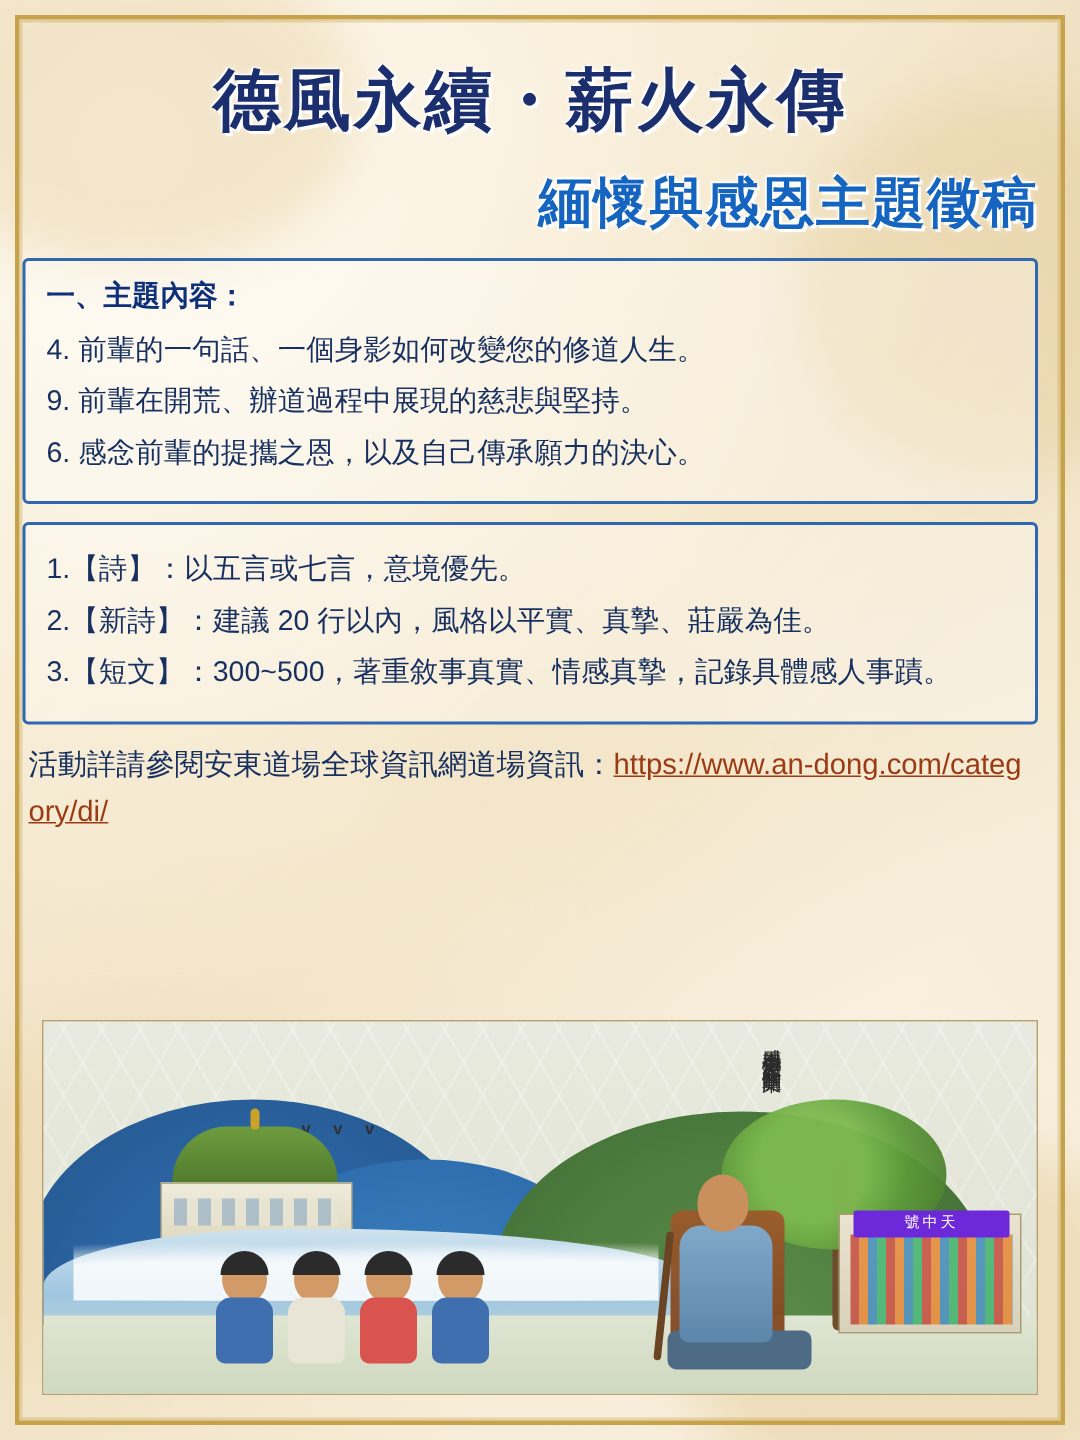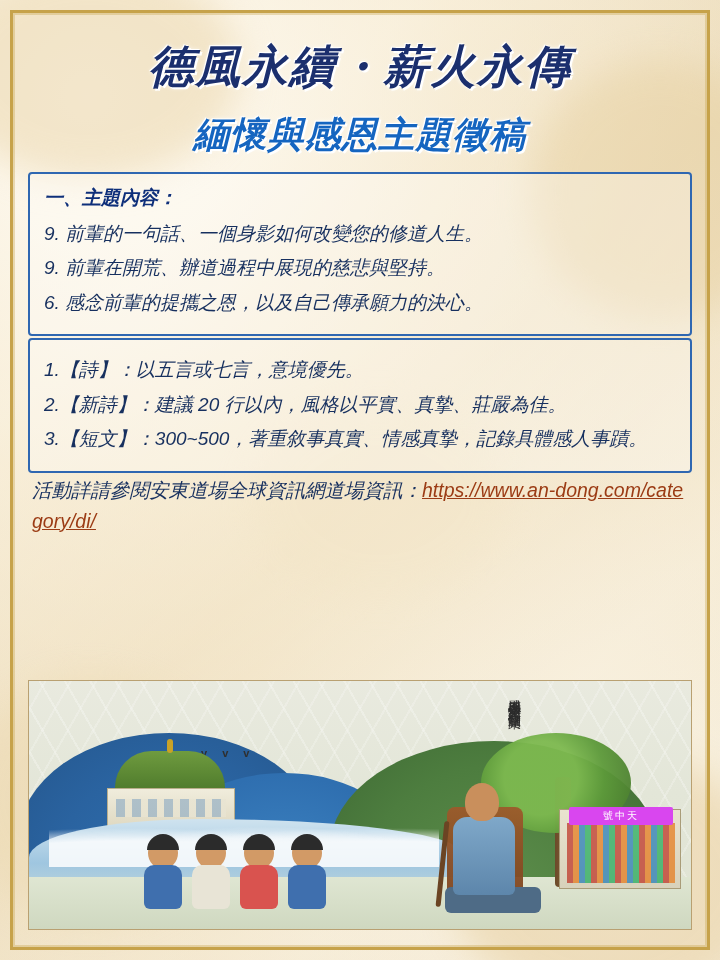--- a/index.html
+++ b/index.html
@@ -40,57 +40,56 @@
   .outer-frame {
     position: absolute;
     left: 10px; top: 10px; right: 10px; bottom: 10px;
     border: 3px solid #c6a24a;
     box-shadow: inset 0 0 0 2px rgba(198,162,74,0.35);
     pointer-events: none;
   }
   .content {
     position: relative;
     z-index: 3;
-    padding: 26px 28px 0 28px;
-    font-style: italic;
+    padding: 26px 28px 0 15px;
   }
 
   .title-main {
     text-align: center;
     font-size: 45px;
     font-weight: bold;
     letter-spacing: 2px;
     color: #1b2f6e;
     text-shadow:
        2px 2px 0 #ffffff,
       -1px -1px 0 #ffffff,
        0 0 5px rgba(255,255,255,0.9);
     margin: 14px 0 4px 0;
     line-height: 1.18;
   }
   .title-sub {
-    text-align: center;
+    text-align: right;
     font-size: 36px;
     font-weight: bold;
     letter-spacing: 1px;
     color: #1565c0;
     text-shadow:
        2px 2px 0 #ffffff,
       -1px -1px 0 #ffffff,
        0 0 5px rgba(255,255,255,0.9);
     margin: 20px 0 16px 0;
     line-height: 1.2;
   }
 
   .section {
     border: 2px solid #2f67b1;
     border-radius: 4px;
     background: rgba(255,255,255,0.30);
     padding: 10px 14px 12px 14px;
-    margin-bottom: 2px;
+    margin-bottom: 12px;
   }
   .section.no-box {
     border: none;
     background: transparent;
     padding: 0 4px;
     margin-bottom: 6px;
   }
   .sec-head {
     color: #0e2f7a;
     font-size: 19px;
@@ -215,21 +214,21 @@
     border-radius: 50%;
     opacity: .95;
   }
   .m-shop {
     position: absolute; right: 10px; bottom: 40px; width: 120px; height: 78px;
     background: linear-gradient(180deg, #e9e3cf 0%, #d8d2bb 100%);
     border: 1px solid #a99c78;
   }
   .m-shop-sign {
     position: absolute; right: 18px; bottom: 104px; width: 104px; height: 18px;
-    background: #d946ef; border-radius: 2px;
+    background: #6d28d9; border-radius: 2px;
     color: #fff; font-size: 10px; text-align: center; line-height: 18px;
     letter-spacing: 2px;
   }
   .m-shop-goods {
     position: absolute; right: 16px; bottom: 46px; width: 108px; height: 60px;
     background:
       repeating-linear-gradient(90deg, #c0392b 0 6px, #e67e22 6px 12px, #2980b9 12px 18px, #27ae60 18px 24px),
       #ddd;
     opacity: .75;
   }
@@ -304,21 +303,21 @@
 
   <div class="outer-frame"></div>
 
   <div class="content">
 
     <div class="title-main">德風永續・薪火永傳</div>
     <div class="title-sub">緬懷與感恩主題徵稿</div>
 
     <div class="section">
       <div class="sec-head">一、主題內容：</div>
-      <div class="item">9. 前輩的一句話、一個身影如何改變您的修道人生。</div>
+      <div class="item">4. 前輩的一句話、一個身影如何改變您的修道人生。</div>
       <div class="item">9. 前輩在開荒、辦道過程中展現的慈悲與堅持。</div>
       <div class="item">6. 感念前輩的提攜之恩，以及自己傳承願力的決心。</div>
     </div>
 
     <div class="section">
       <div class="item">1.【詩】：以五言或七言，意境優先。</div>
       <div class="item">2.【新詩】：建議 20 行以內，風格以平實、真摯、莊嚴為佳。</div>
       <div class="item">3.【短文】：300~500，著重敘事真實、情感真摯，記錄具體感人事蹟。</div>
     </div>
 

